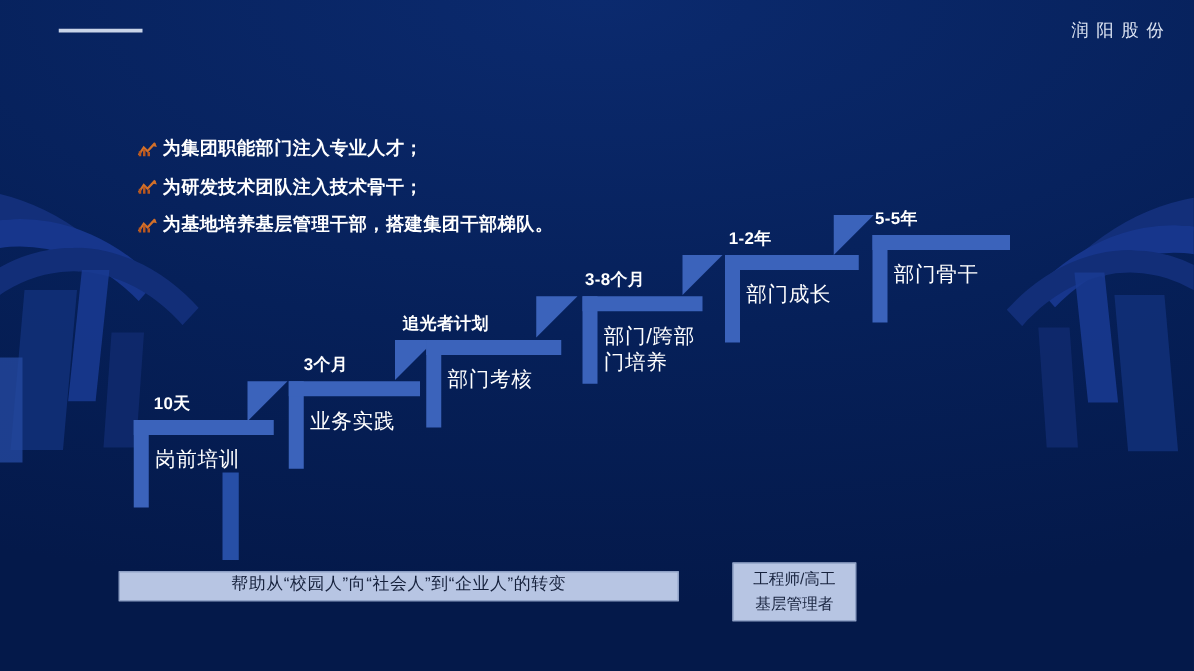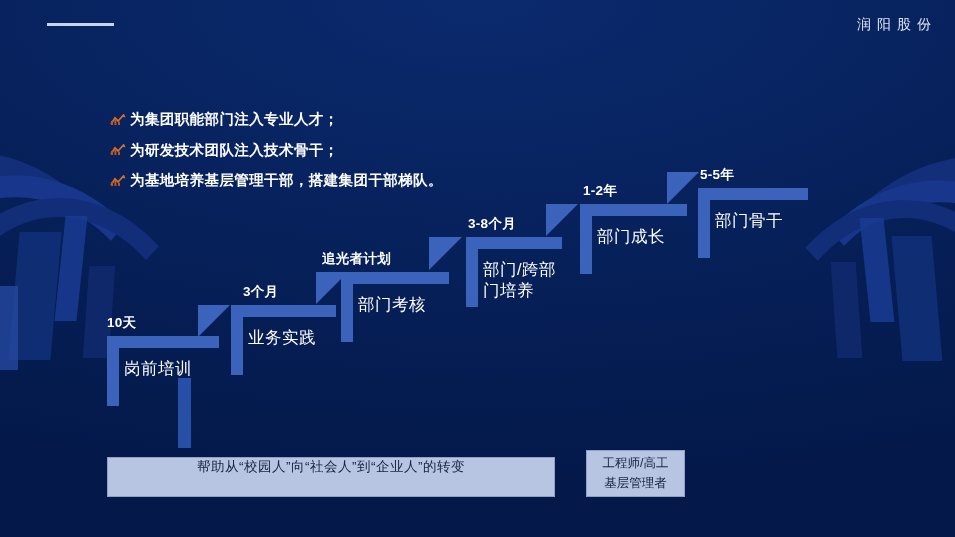--- a/index.html
+++ b/index.html
@@ -81,21 +81,21 @@
     position:absolute;font-size:16.5px;font-weight:400;color:#ffffff;
     letter-spacing:.5px;line-height:1.25;
   }
 
   
   .botbox{
     position:absolute;background:#b7c5e3;border:1px solid #8fa1c6;
     box-sizing:border-box;display:flex;justify-content:center;
     text-align:center;color:#17223d;
   }
-  #box-main{left:107px;top:457px;width:448px;height:40px;font-size:13.5px;letter-spacing:.5px;}
+  #box-main{left:95px;top:457px;width:448px;height:24px;font-size:13.5px;letter-spacing:.5px;}
   #box-eng{left:586px;top:450px;width:99px;height:47px;flex-direction:column;font-size:12.5px;line-height:1.55;}
   #box-mgr{left:706px;top:450px;width:109px;height:47px;flex-direction:column;font-size:12.5px;line-height:1.55;}
   .botbox span{display:block;}
 </style>
 </head>
 <body>
 
 <div id="slide">
 
   <div class="bg-layer">
@@ -152,21 +152,21 @@
       </svg>
       <span class="bullet-text">为基地培养基层管理干部，搭建集团干部梯队。</span>
     </div>
   </div>
 
   <div class="stairs">
 
     <div class="step" id="step-1" style="left:107px;top:336px;">
       <div class="vbar" style="height:70px;"></div>
       <div class="hbar" style="width:112px;"></div>
-      <div class="dur" style="left:0;top:-20px;">10天</div>
+      <div class="dur" style="left:16px;top:-20px;">10天</div>
       <div class="name" style="left:17px;top:22px;width:110px;">岗前培训</div>
     </div>
     <div class="step" style="left:198px;top:305px;">
       <div class="tri" style="border-left:32px solid #3b63bb;border-bottom:32px solid transparent;"></div>
     </div>
 
     <div class="step" id="step-2" style="left:231px;top:305px;">
       <div class="vbar" style="height:70px;"></div>
       <div class="hbar" style="width:105px;"></div>
       <div class="dur" style="left:12px;top:-20px;">3个月</div>

